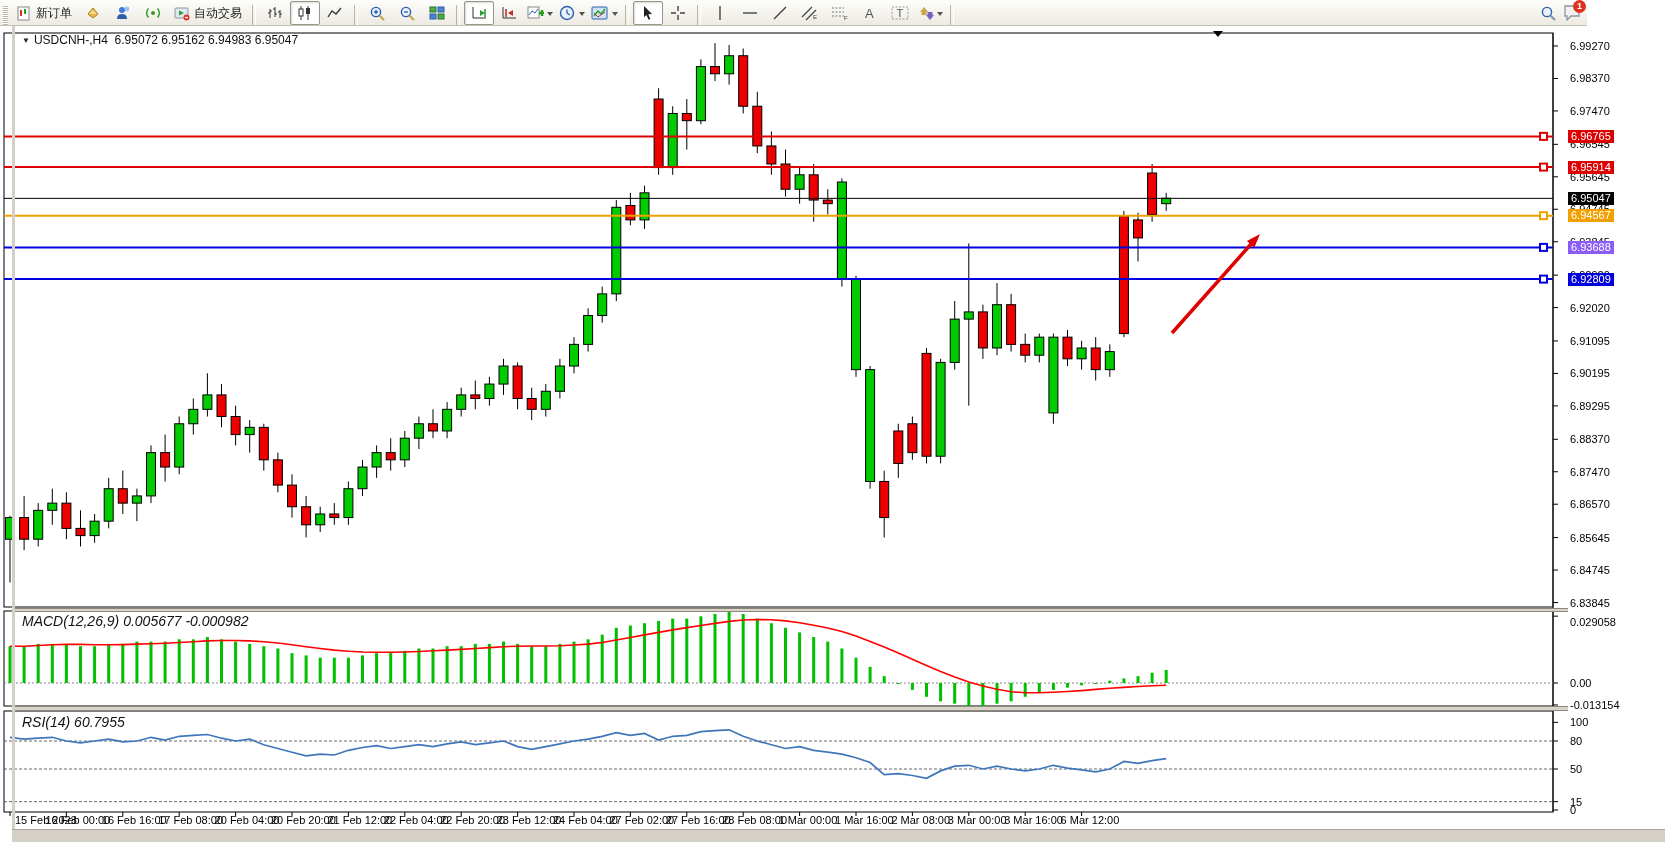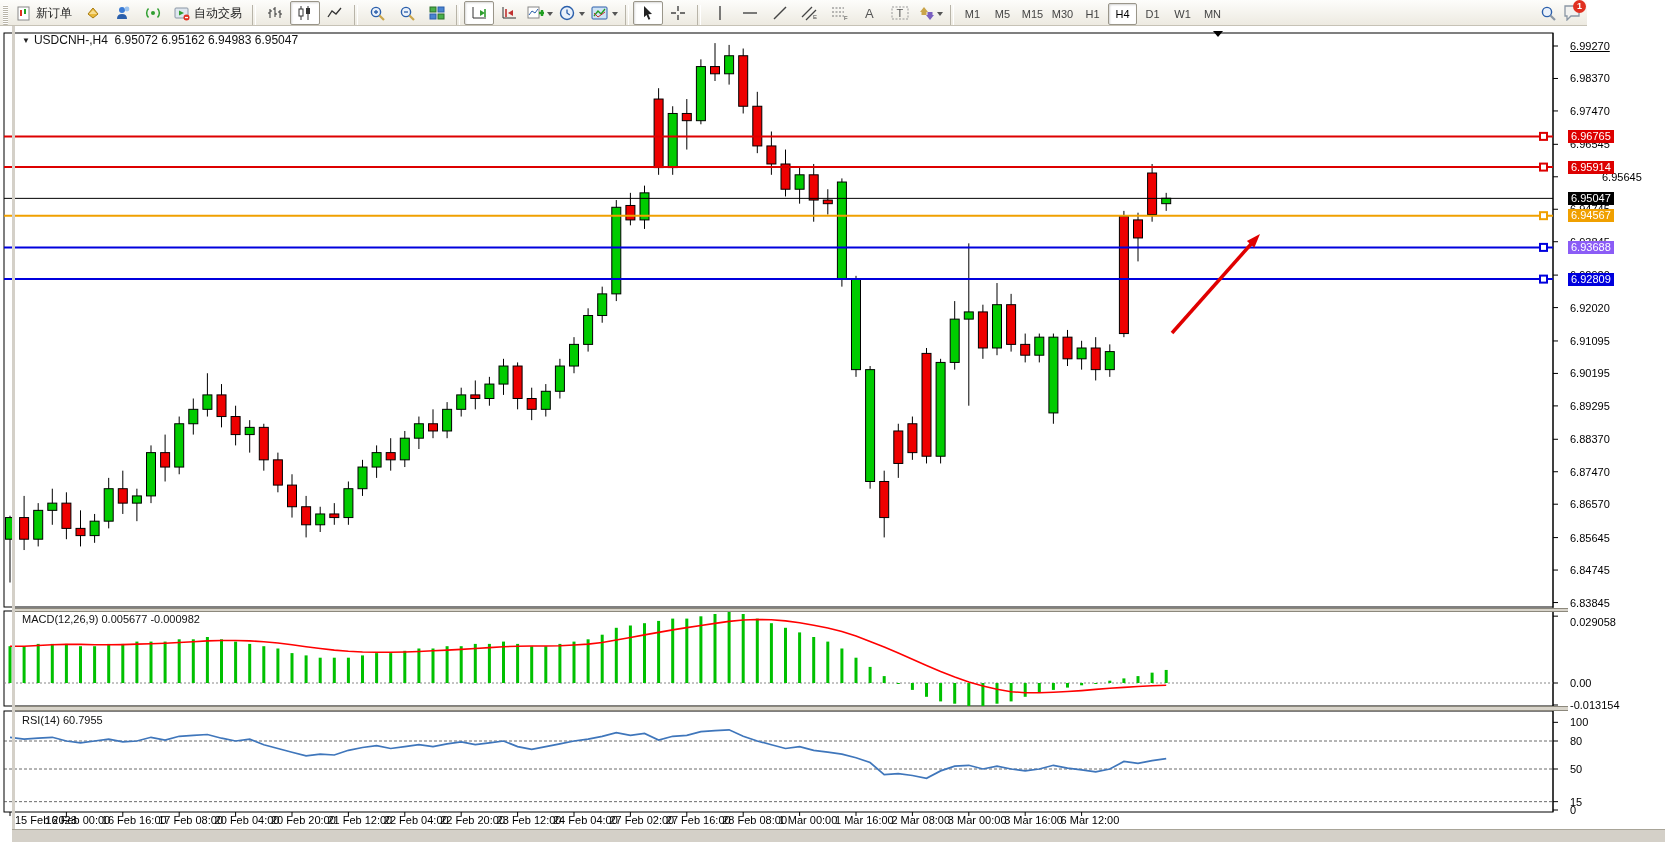--- a/index.html
+++ b/index.html
@@ -21,21 +21,21 @@
     font-size:11px;color:#444;border:1px solid transparent;border-radius:2px;}
   .tf.active{border:1px solid #9a968a;background:#fff;box-shadow:inset 1px 1px 2px rgba(0,0,0,.18);color:#000;}
   .tb-right{position:absolute;right:6px;top:0;height:26px;display:flex;align-items:center;gap:6px;}
   .badge{position:absolute;right:-5px;top:-4px;width:13px;height:13px;border-radius:50%;
     background:#e03020;color:#fff;font-size:9px;line-height:13px;text-align:center;font-weight:bold;}
   
   #chart-svg{position:absolute;left:0;top:0;z-index:1;}
   #labels{position:absolute;left:12px;top:0;width:1665px;height:842px;z-index:2;pointer-events:none;}
   .symbol-title{position:absolute;left:10px;top:33px;font-size:12px;color:#111;pointer-events:auto;}
   .symbol-title .tri{font-size:8px;color:#222;margin-right:4px;vertical-align:1px;}
-  .ind-label{position:absolute;font-size:11px;color:#111;pointer-events:auto;}
+  .ind-label{position:absolute;font-size:14px;color:#111;pointer-events:auto;font-style:italic;}
   .axis-label{position:absolute;left:1558px;font-size:11px;color:#000;white-space:nowrap;}
   .price-box{position:absolute;left:1556px;height:13px;line-height:13px;font-size:11px;
     color:#fff;padding:0 3px;white-space:nowrap;}
   .time-label{position:absolute;top:814px;font-size:11px;color:#000;white-space:nowrap;pointer-events:auto;}
   .splitter{position:absolute;left:0;width:1556px;background:#d8d4ca;
     border-top:1px solid #8c887c;border-bottom:1px solid #8c887c;box-sizing:border-box;pointer-events:auto;}
   .left-edge{position:absolute;left:0;top:26px;width:3px;height:816px;background:#d4d0c8;}
   .right-edge{position:absolute;left:1662px;top:26px;width:3px;height:816px;background:#d4d0c8;}
   .bottom-bar{position:absolute;left:0;top:829px;width:1665px;height:13px;
     background:#d4d0c8;border-top:1px solid #a8a498;}
@@ -230,31 +230,20 @@
     <div class="tb">
       <svg width="16" height="16" viewBox="0 0 16 16">
           <polygon points="4,2 8,7 6.5,7 6.5,10 1.5,10 1.5,7 0,7" fill="#caa54a" transform="translate(2,0)"></polygon>
           <polygon points="8,14 12,9 10.5,9 10.5,6 5.5,6 5.5,9 4,9" fill="#7a5fc0" transform="translate(4,1)"></polygon>
         </svg>
       <span class="dd"></span>
     </div>
 
     <div class="sep"></div>
 
-    <div id="timeframe-bar" style="display:flex;gap:1px;">
-        <div class="tf">M1</div>
-        <div class="tf">M5</div>
-        <div class="tf">M15</div>
-        <div class="tf">M30</div>
-        <div class="tf">H1</div>
-        <div class="tf active">H4</div>
-        <div class="tf">D1</div>
-        <div class="tf">W1</div>
-        <div class="tf">MN</div>
-      </div>
 
     <div class="tb-right">
       <svg width="17" height="17" viewBox="0 0 17 17">
           <circle cx="7" cy="7" r="4.6" fill="#eaf1fa" stroke="#2b5fab" stroke-width="1.4"></circle>
           <line x1="10.5" y1="10.5" x2="15" y2="15" stroke="#8a96a4" stroke-width="2.2"></line>
         </svg>
       <div style="position:relative">
         <svg width="18" height="17" viewBox="0 0 18 17">
             <path d="M2 2h14v10H8l-4 4v-4H2z" fill="#f2f2f0" stroke="#8a96a4" stroke-width="1.3"></path>
           </svg>
@@ -585,25 +574,25 @@
       <line x1="1081.6" y1="812" x2="1081.6" y2="816" stroke="#000"></line>
     </svg>
 
   <div id="labels">
     <div class="symbol-title">
       <span class="tri">▼</span><span>USDCNH-,H4</span>&nbsp;&nbsp;<span>6.95072 6.95162 6.94983 6.95047</span>
     </div>
     <div class="ind-label" style="left:10px;top:613px;">MACD(12,26,9) 0.005677 -0.000982</div>
     <div class="ind-label" style="left:10px;top:714px;">RSI(14) 60.7955</div>
     <div id="gen-labels">
-        <div class="axis-label" style="left: 1558px; top: 40px; text-decoration: underline;">6.99270</div>
+        <div class="axis-label" style="left: 1558px; top: 40px;">6.99270</div>
         <div class="axis-label" style="left: 1558px; top: 72.472px;">6.98370</div>
         <div class="axis-label" style="left: 1558px; top: 104.944px;">6.97470</div>
         <div class="axis-label" style="left: 1558px; top: 138.318px;">6.96545</div>
-        <div class="axis-label" style="left: 1558px; top: 170.79px; margin-left: 32px;">6.95645</div>
+        <div class="axis-label" style="left: 1558px; top: 170.79px;">6.95645</div>
         <div class="axis-label" style="left: 1558px; top: 203.262px;">6.94745</div>
         <div class="axis-label" style="left: 1558px; top: 235.734px;">6.93845</div>
         <div class="axis-label" style="left: 1558px; top: 269.108px;">6.92920</div>
         <div class="axis-label" style="left: 1558px; top: 301.58px;">6.92020</div>
         <div class="axis-label" style="left: 1558px; top: 334.954px;">6.91095</div>
         <div class="axis-label" style="left: 1558px; top: 367.426px;">6.90195</div>
         <div class="axis-label" style="left: 1558px; top: 399.898px;">6.89295</div>
         <div class="axis-label" style="left: 1558px; top: 433.272px;">6.88370</div>
         <div class="axis-label" style="left: 1558px; top: 465.744px;">6.87470</div>
         <div class="axis-label" style="left: 1558px; top: 498.216px;">6.86570</div>

